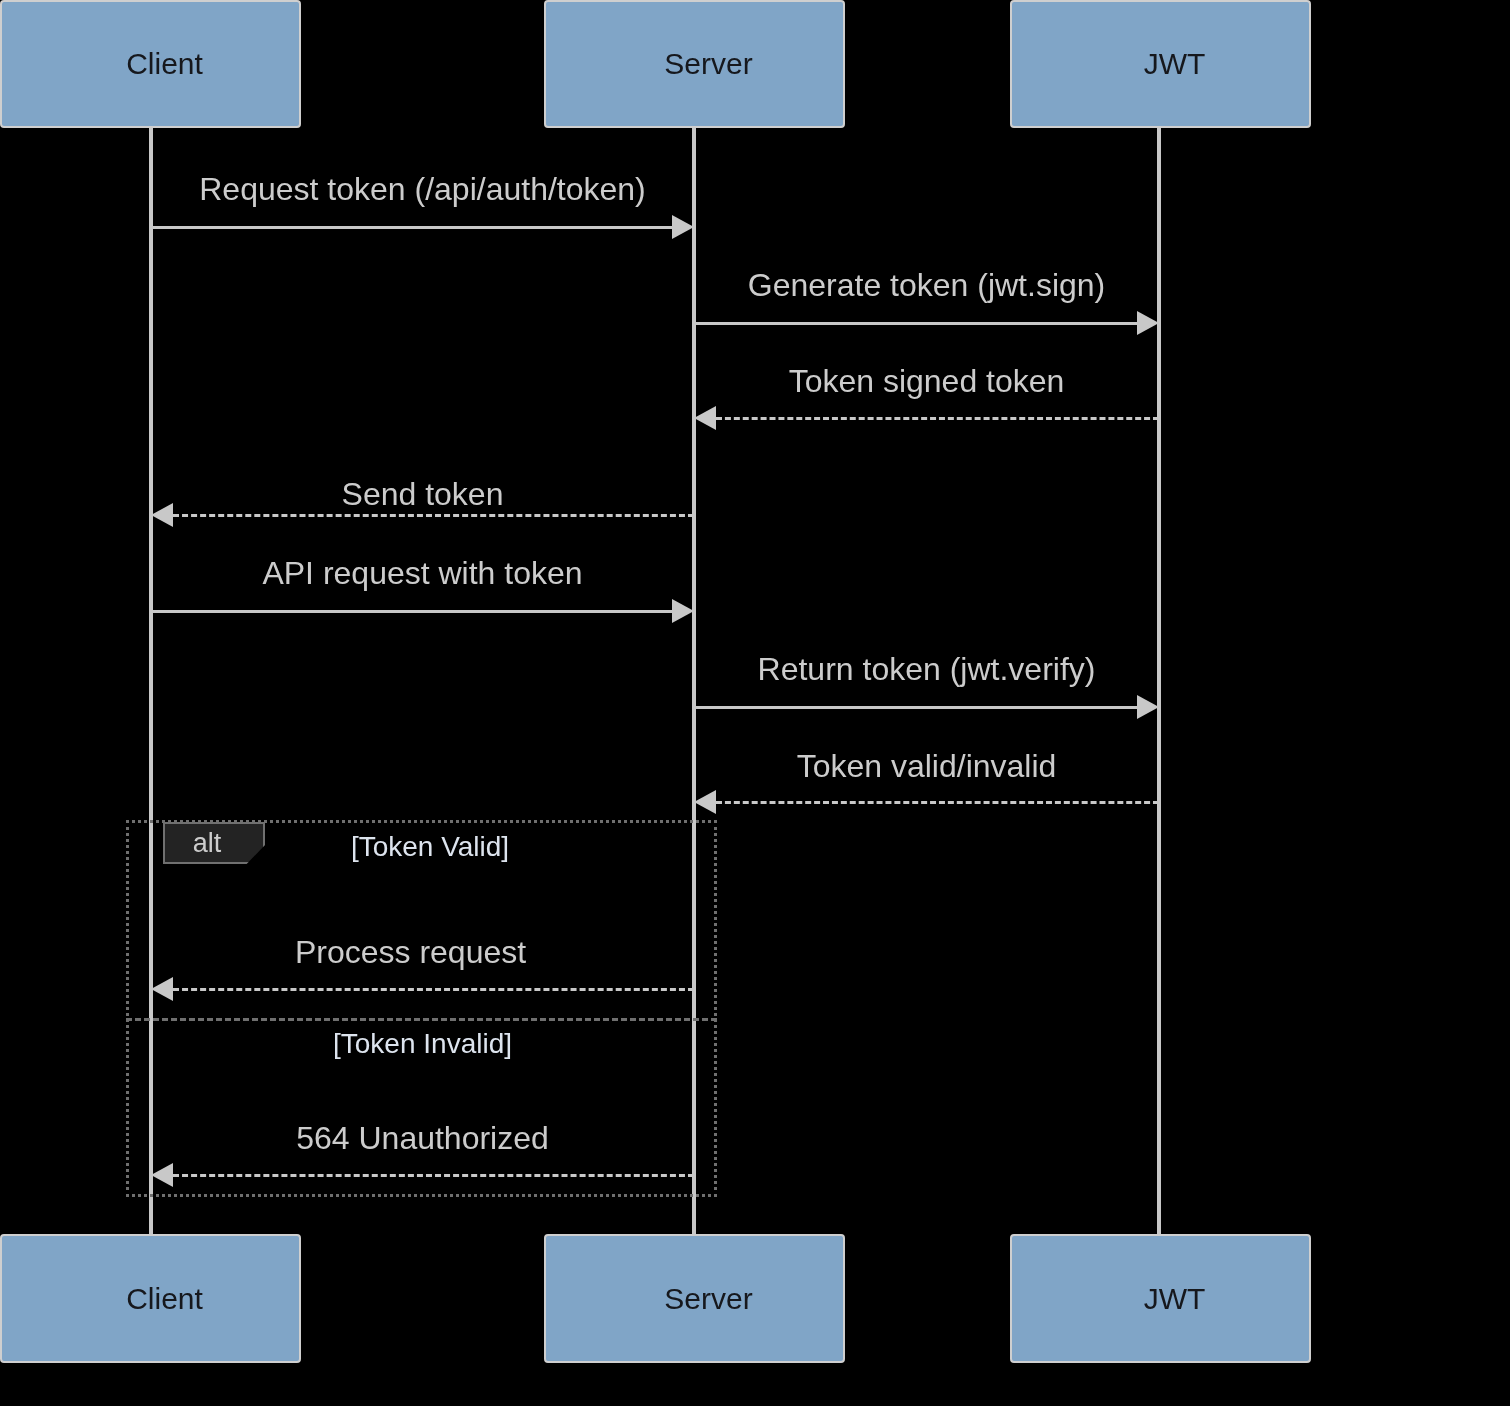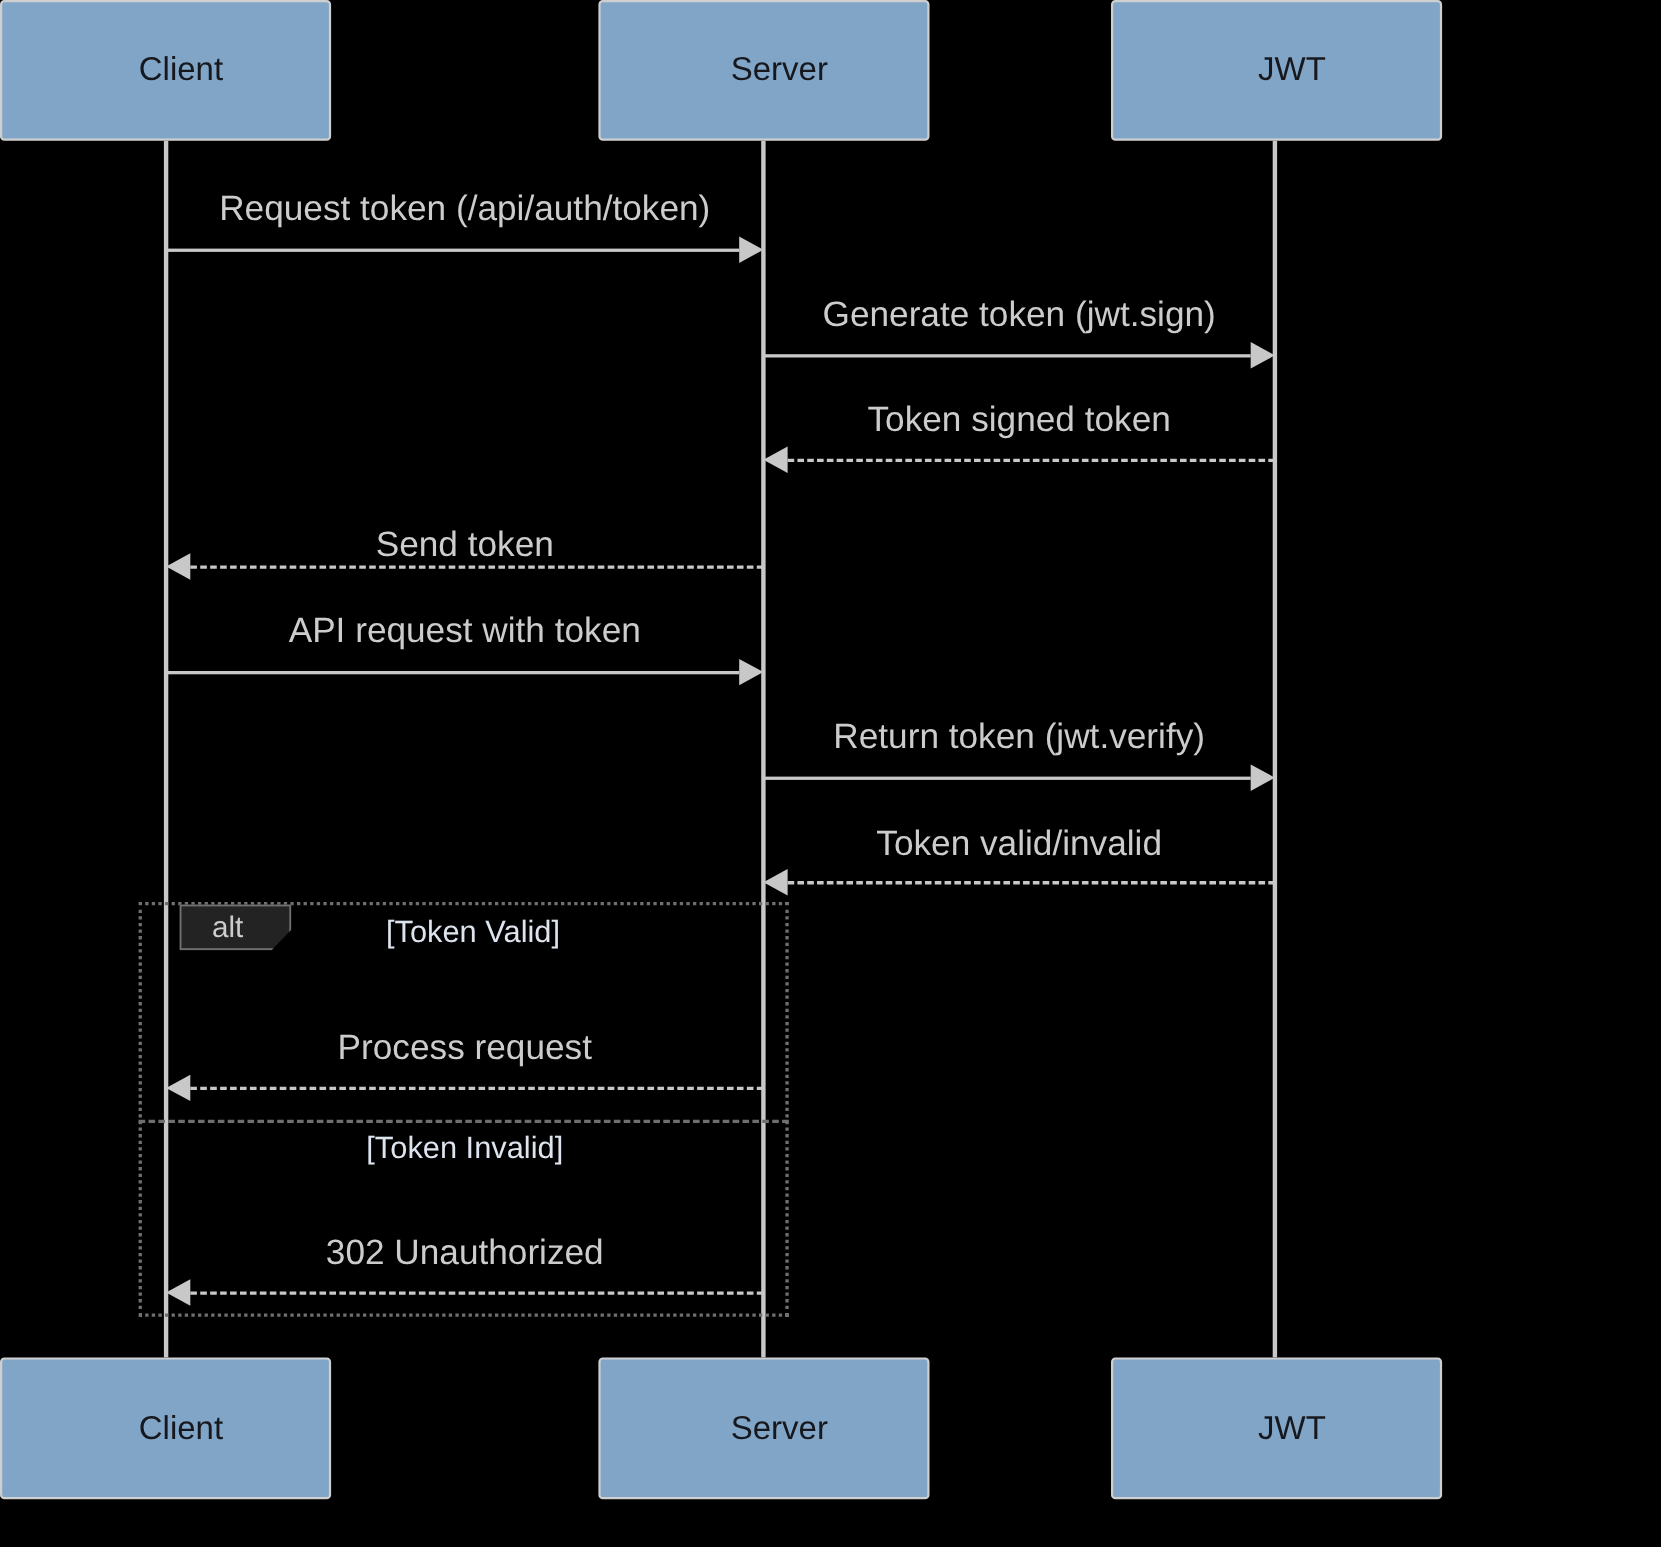--- a/index.html
+++ b/index.html
@@ -82,27 +82,27 @@
   <div class="arrow-head left" style="left:694px;top:790px;"></div>
 
   <div class="alt-frame" style="left:126px;top:820px;width:591px;height:377px;"></div>
   <div class="alt-divider" style="left:126px;top:1018px;width:591px;"></div>
   <div class="alt-tag" style="left:126px;top:822px;width:102px;height:42px;margin-left:37px;">
     <span class="alt-tag-label">alt</span>
   </div>
 
   <div class="alt-cond" style="left:180px;top:833px;width:500px;">[Token Valid]</div>
 
-  <div class="msg-label" style="left:151px;top:936px;width:543px;">Process request</div>
+  <div class="msg-label" style="left:139px;top:936px;width:543px;">Process request</div>
   <div class="msg-line dashed" style="left:173px;top:988px;width:521px;"></div>
   <div class="arrow-head left" style="left:151px;top:977px;"></div>
 
   <div class="alt-cond" style="left:151px;top:1030px;width:543px;">[Token Invalid]</div>
 
-  <div class="msg-label" style="left:151px;top:1122px;width:543px;">302 Unauthorized</div>
+  <div class="msg-label" style="left:151px;top:1122px;width:543px;">564 Unauthorized</div>
   <div class="msg-line dashed" style="left:173px;top:1174px;width:521px;"></div>
   <div class="arrow-head left" style="left:151px;top:1163px;"></div>
 
   <div class="actor-box" style="left:0px;top:1234px;width:301px;height:129px;">
     <span class="actor-label">Client</span>
   </div>
   <div class="actor-box" style="left:544px;top:1234px;width:301px;height:129px;">
     <span class="actor-label">Server</span>
   </div>
   <div class="actor-box" style="left:1010px;top:1234px;width:301px;height:129px;">

